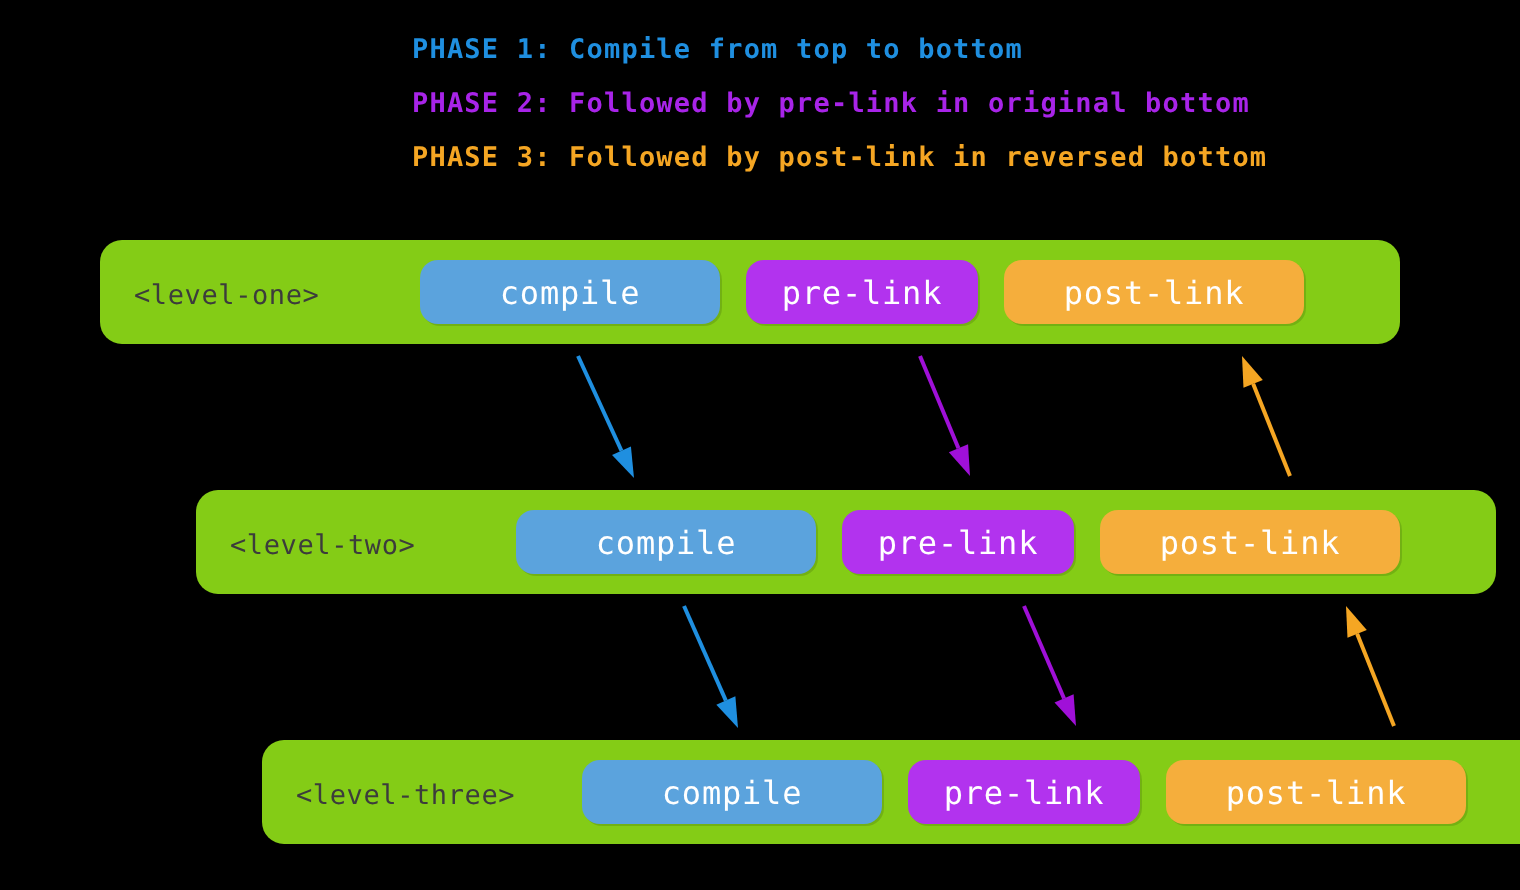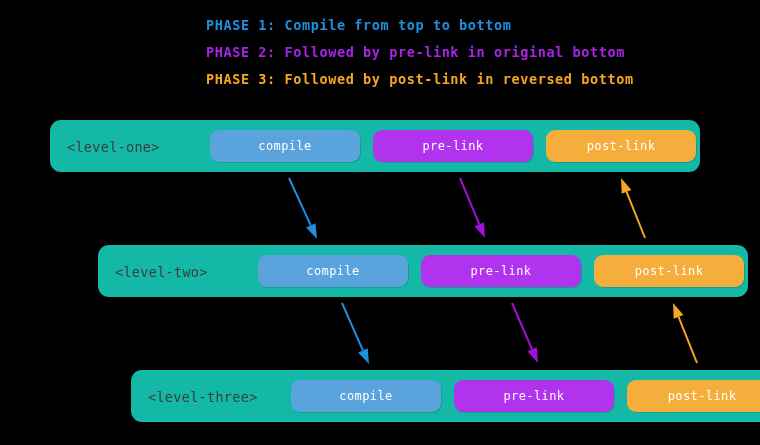--- a/index.html
+++ b/index.html
@@ -35,21 +35,21 @@
     font-size: 13.5px;
     font-weight: bold;
     line-height: 27px;
     white-space: pre;
     letter-spacing: 0.6px;
   }
 
   
   .level-row {
     position: absolute;
-    background: #14b8a6;
+    background: #84cc16;
     border-radius: 11px;
     box-shadow: 3px 3px 0 rgba(0,0,0,0.30);
     display: flex;
     align-items: center;
     box-sizing: border-box;
   }
   .level-label {
     font-family: "DejaVu Sans Mono", "Liberation Mono", monospace;
     font-size: 13.5px;
     color: #3c3c3c;
@@ -57,21 +57,21 @@
     letter-spacing: 0.3px;
   }
   .pill {
     border-radius: 9px;
     height: 32px;
     display: flex;
     align-items: center;
     justify-content: center;
     color: #ffffff;
     font-family: "DejaVu Sans Mono", "Liberation Mono", monospace;
-    font-size: 12px;
+    font-size: 16px;
     letter-spacing: 0.4px;
     white-space: pre;
     box-sizing: border-box;
     box-shadow: 1px 1px 0 rgba(0,0,0,0.13);
   }
 
   
   #row-level-one   { left: 11px;  top: 120px; width: 650px; height: 52px; }
   #row-level-two   { left: 59px;  top: 245px; width: 650px; height: 52px; }
   #row-level-three { left: 92px; top: 370px; width: 650px; height: 52px; }
@@ -81,21 +81,21 @@
     padding-left: 17px;
     box-sizing: border-box;
     flex: none;
   }
   .pills {
     display: flex;
     align-items: center;
     gap: 13px;
   }
   .pill.compile  { width: 150px; }
-  .pill.prelink  { width: 160px; }
+  .pill.prelink  { width: 116px; }
   .pill.postlink { width: 150px; text-align: center; }
 
   
   #arrows {
     position: absolute;
     left: 0; top: 0;
     width: 760px;
     height: 445px;
     pointer-events: none;
   }

